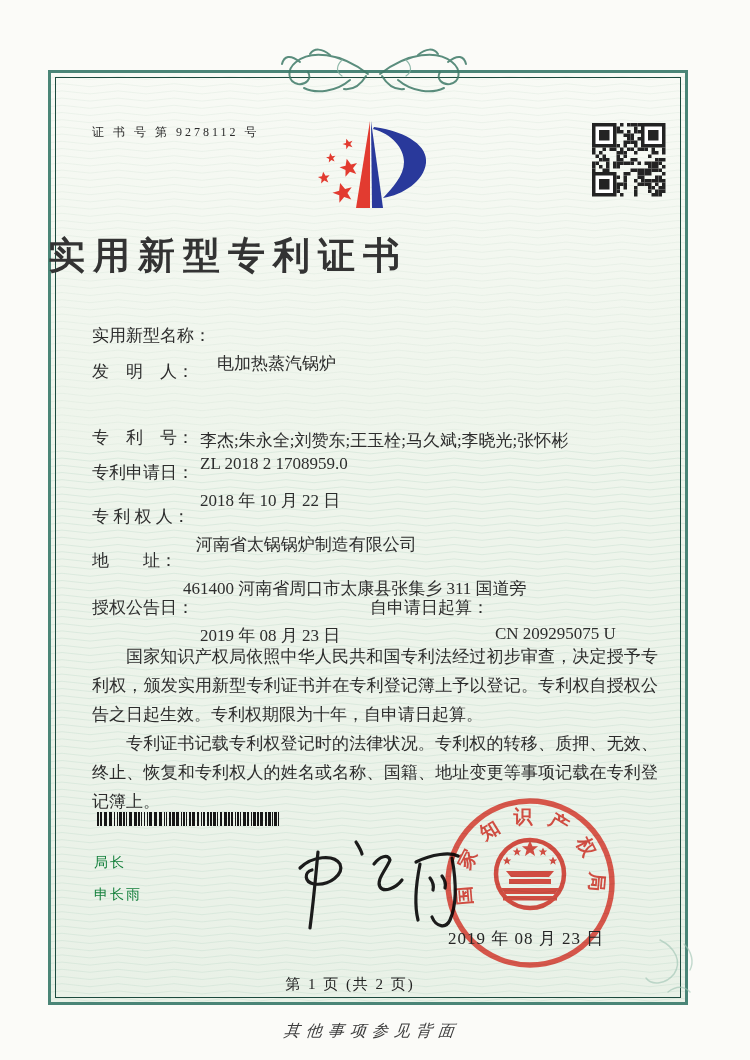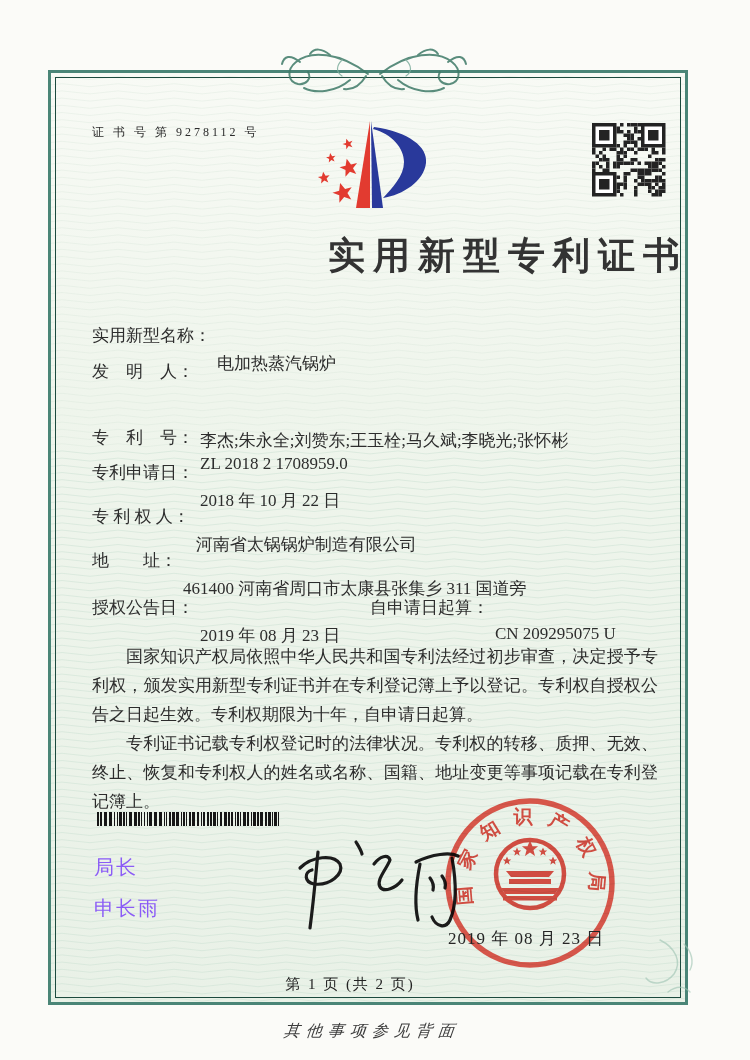--- a/index.html
+++ b/index.html
@@ -19,40 +19,40 @@
     border:3px solid #4a8577;box-sizing:border-box;pointer-events:none;
   }
   .frame-inner{
     position:absolute;left:55px;top:77px;width:626px;height:921px;
     border:1.4px solid #1c4a3e;box-sizing:border-box;pointer-events:none;
   }
   .cert-no{
     position:absolute;left:92px;top:124px;font-size:12px;letter-spacing:3px;color:#2b2b2b;
   }
   .title{
-    position:absolute;left:48px;top:231px;width:640px;text-align:right;
+    position:absolute;left:48px;top:231px;width:640px;text-align:left;
     font-size:37px;font-weight:600;letter-spacing:8px;color:#333;
   }
   .row{position:absolute;left:92px;font-size:17px;display:flex;align-items:flex-start;color:#2d2d2d;}
   .row .lbl{white-space:pre;flex:none;}
   .row .val{margin-left:6px;white-space:pre-wrap;margin-top:28px;}
   .two-line div{line-height:25px;}
   .row7{width:566px;}
   .pair2{position:absolute;left:278px;top:0;display:flex;}
   .paras{
     position:absolute;left:92px;top:642px;width:566px;
     font-size:17px;line-height:29px;text-align:justify;color:#2c2c2c;
   }
   .paras p{margin:0;text-indent:2em;}
   .barcode{
     position:absolute;left:97px;top:812px;height:14px;display:flex;align-items:stretch;
   }
   .barcode i{display:block;height:14px;background:#161616;}
   .barcode s{display:block;height:14px;background:transparent;}
-  .signer{position:absolute;left:94px;top:854px;font-size:20px;color:#8b5cf6;
+  .signer{position:absolute;left:94px;top:854px;font-size:14px;color:#15803d;
     font-family:"Liberation Sans","DejaVu Sans",sans-serif;}
   .signer div{margin-bottom:14px;letter-spacing:2px;}
   .seal-date{
     position:absolute;left:448px;top:927px;width:170px;font-size:17px;color:#252525;
     letter-spacing:1px;white-space:pre;
   }
   .page-info{
     position:absolute;left:250px;top:975px;width:200px;text-align:center;
     font-size:15px;color:#232323;letter-spacing:2px;
   }

